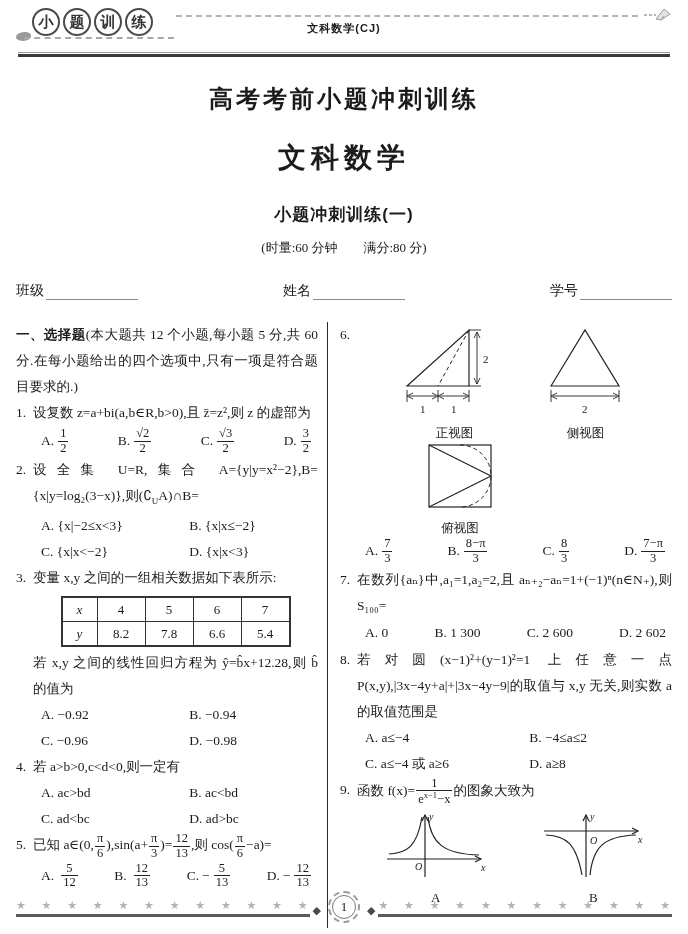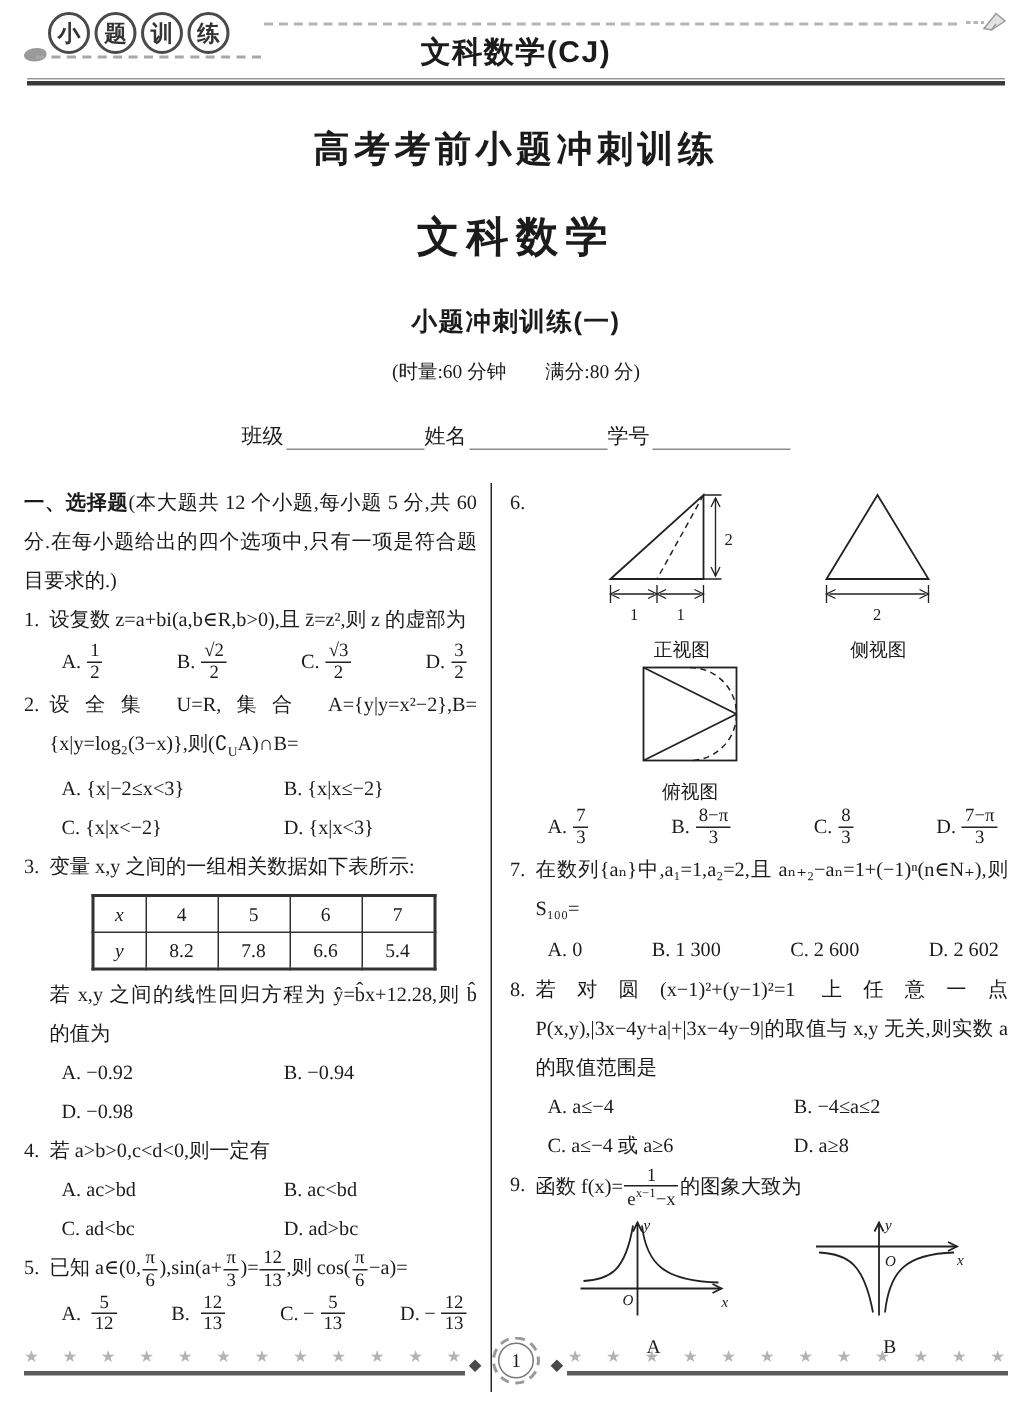--- a/index.html
+++ b/index.html
@@ -9,34 +9,34 @@
 
   
   .hdr{position:relative;height:44px;}
   .logo{position:absolute;left:16px;top:2px;display:flex;}
   .logo-circle{display:inline-flex;width:24px;height:24px;border:2px solid #4a4a4a;border-radius:50%;
     align-items:center;justify-content:center;font-weight:bold;font-size:15px;
     font-family:"Liberation Sans",sans-serif;margin-right:3px;background:#fff;color:#333;}
   .hdr-dash-top{position:absolute;left:160px;right:34px;top:9px;border-top:2px dashed #b5b5b5;}
   .hdr-dash-logo{position:absolute;left:8px;width:150px;top:31px;border-top:2px dashed #a8a8a8;}
   .ink-blob{position:absolute;left:0px;top:26px;width:15px;height:9px;background:#9a9a9a;border-radius:60% 40% 55% 45%;}
-  .hdr-subject{position:absolute;left:0;right:0;top:15px;text-align:center;font-weight:bold;font-size:20px;
+  .hdr-subject{position:absolute;left:0;right:0;top:15px;text-align:center;font-weight:bold;font-size:11px;
     font-family:"Liberation Sans",sans-serif;letter-spacing:1px;}
   .pencil{position:absolute;right:0px;top:0px;}
   .rule-thin{height:1px;background:#9a9a9a;margin:2px 2px 0;}
   .rule-thick{height:3px;background:#3a3a3a;margin:1px 2px 0;}
 
   
   .t-main{font-size:24px;font-weight:bold;text-align:center;margin-top:26px;letter-spacing:3px;}
   .t-subject{font-size:28px;font-weight:bold;text-align:center;margin-top:24px;letter-spacing:5px;}
   .t-section{font-size:17px;font-weight:bold;text-align:center;margin-top:26px;
     font-family:"Liberation Sans",sans-serif;letter-spacing:1px;}
   .t-meta{font-size:13px;text-align:center;margin-top:13px;}
 
-  .student{display:flex;justify-content:center;margin-top:25px;font-size:14px;}
+  .student{display:flex;justify-content:space-between;margin-top:25px;font-size:14px;}
   .field{display:flex;align-items:flex-end;}
   .blank{display:inline-block;width:92px;border-bottom:1px solid #8a8a8a;height:14px;margin-left:2px;}
 
   
   .columns{display:flex;margin-top:22px;height:606px;overflow:hidden;}
   .col{font-size:13.5px;line-height:26px;}
   .col-left{width:302px;padding-right:9px;}
   .divider{width:1px;background:#2a2a2a;flex:none;}
   .col-right{flex:1;padding-left:12px;}
   .sec-head{text-align:justify;}
@@ -202,20 +202,21 @@
               <td>7.8</td>
               <td>6.6</td>
               <td>5.4</td>
             </tr>
           </tbody>
             </table>
           <span>若 x,y 之间的线性回归方程为 ŷ=b̂x+12.28,则 b̂ 的值为</span>
           <div class="opts-2">
             <span>A. −0.92</span>
             <span>B. −0.94</span>
+            <span>C. −0.96</span>
             <span>D. −0.98</span>
           </div>
         </div>
       </div>
 
       <div class="q">
         <span class="qno">4.</span>
         <div class="qbody">
           <span>若 a&gt;b&gt;0,c&lt;d&lt;0,则一定有</span>
           <div class="opts-2">

